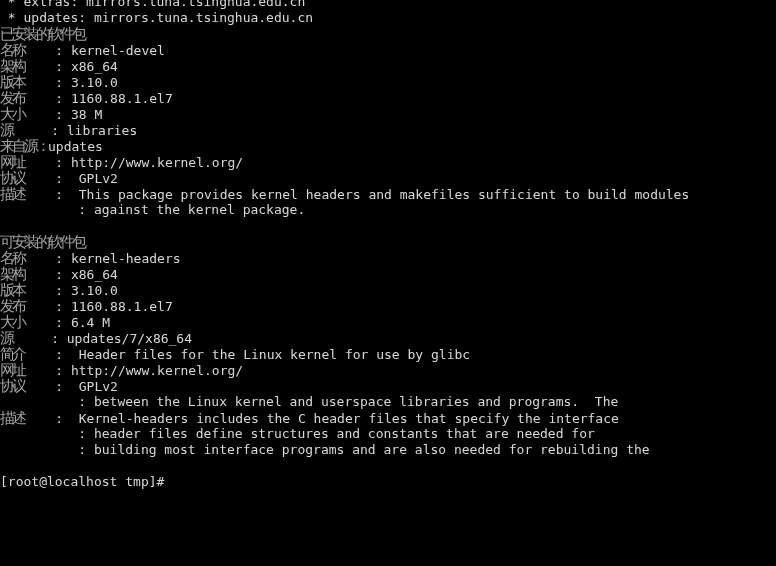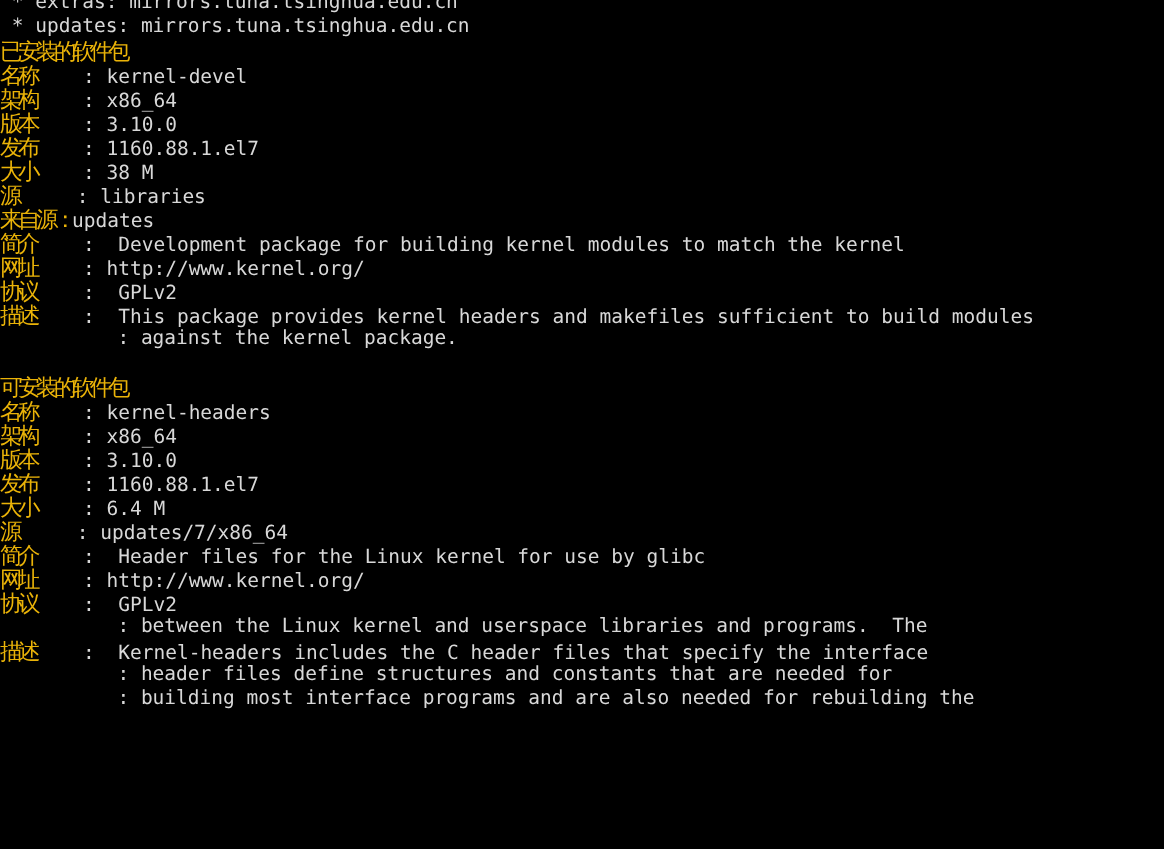--- a/index.html
+++ b/index.html
@@ -37,21 +37,21 @@
     letter-spacing: 0px;
   }
   .row.blank {
     height: 16px;
   }
   
   .cjk {
     font-family: "DejaVu Sans", "Liberation Sans", sans-serif;
     font-size: 15px;
     letter-spacing: -3px;
-    color: #eab308;
+    color: #a3a3a3;
   }
   .mono {
     font-family: "DejaVu Sans Mono", "Liberation Mono", monospace;
     font-size: 13px;
   }
   .cursorline {
     white-space: pre;
   }
 </style>
 </head>
@@ -72,21 +72,20 @@
     <div class="row"><span class="cjk">版本</span><span class="mono">    : </span><span class="mono">3.10.0</span></div>
 
     <div class="row"><span class="cjk">发布</span><span class="mono">    : </span><span class="mono">1160.88.1.el7</span></div>
 
     <div class="row"><span class="cjk">大小</span><span class="mono">    : </span><span class="mono">38 M</span></div>
 
     <div class="row"><span class="cjk">源</span><span class="mono">     : </span><span class="mono">libraries</span></div>
 
     <div class="row"><span class="cjk">来自源</span><span class="cjk">：</span><span class="mono">updates</span></div>
 
-    <div class="row"><span class="cjk">简介</span><span class="mono">    :  </span><span class="mono">Development package for building kernel modules to match the kernel</span></div>
 
     <div class="row"><span class="cjk">网址</span><span class="mono">    : </span><span class="mono">http://www.kernel.org/</span></div>
 
     <div class="row"><span class="cjk">协议</span><span class="mono">    :  </span><span class="mono">GPLv2</span></div>
 
     <div class="row"><span class="cjk">描述</span><span class="mono">    :  </span><span class="mono">This package provides kernel headers and makefiles sufficient to build modules</span></div>
 
     <div class="row mono"><span class="mono">          : </span><span class="mono">against the kernel package.</span></div>
 
     <div class="row blank"> </div>
@@ -115,15 +114,16 @@
 
     <div class="row"><span class="cjk">描述</span><span class="mono">    :  </span><span class="mono">Kernel-headers includes the C header files that specify the interface</span></div>
 
     <div class="row mono"><span class="mono">          : </span><span class="mono">header files define structures and constants that are needed for</span></div>
 
     <div class="row mono"><span class="mono">          : </span><span class="mono">building most interface programs and are also needed for rebuilding the</span></div>
 
 
     <div class="row blank"> </div>
 
+    <div class="row mono cursorline"><span class="mono">[root@localhost tmp]#</span></div>
 
   </div>
 </div>
 
 </body></html>

